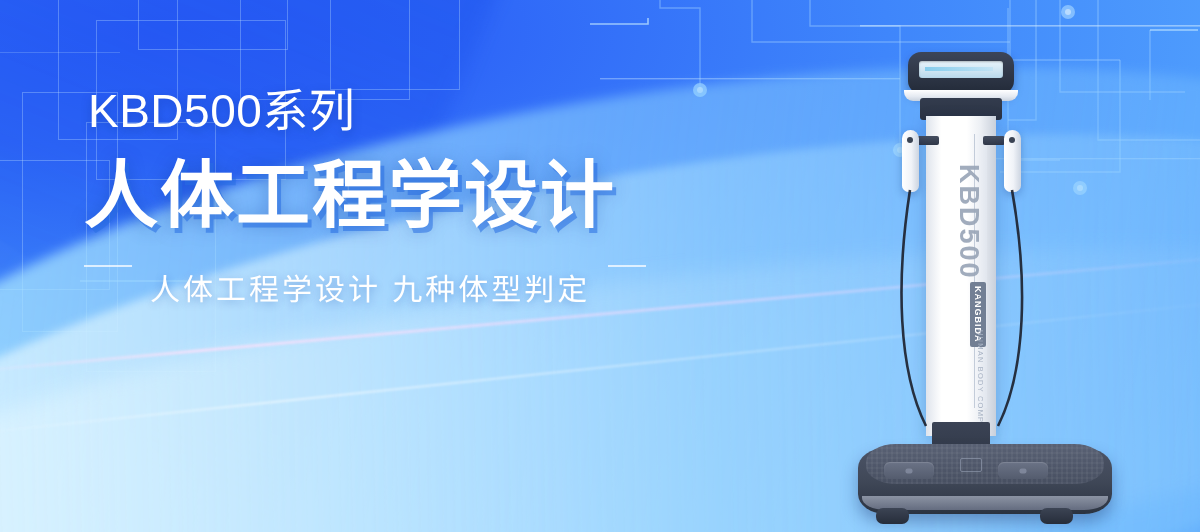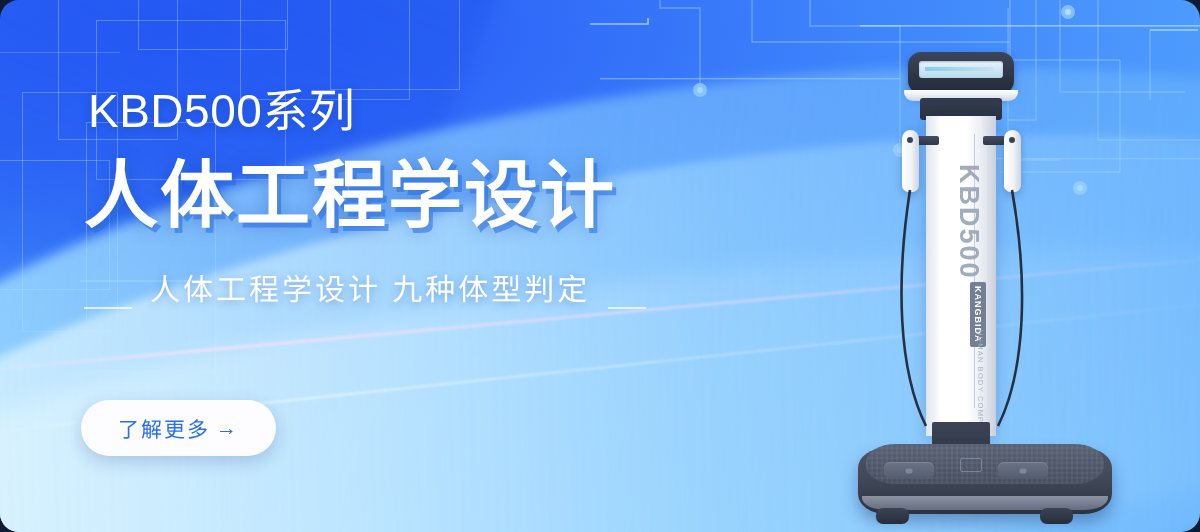--- a/index.html
+++ b/index.html
@@ -10,21 +10,20 @@
     -webkit-font-smoothing:antialiased;
   }
 
   .banner{
     position:relative;
     width:1200px;
     height:532px;
     overflow:hidden;
     background:
       radial-gradient(125% 105% at 14% 6%, #2a5df7 0%, #2f68f8 22%, #3f86fb 48%, #4e9cfd 70%, #55a6fd 100%);
-    border-radius: 19px;
   }
 
   
   .bg-layer{ position:absolute; inset:0; pointer-events:none; }
 
   
   .ribbons{ position:absolute; inset:0; overflow:hidden; }
   .ribbon{
     position:absolute;
     transform-origin:top left;
@@ -99,21 +98,21 @@
     white-space:nowrap;
   }
   .headline{
     position:absolute; top:135px; left:0;
     font-size:74px; font-weight:700; color:#ffffff;
     letter-spacing:2px; white-space:nowrap;
     text-shadow:4px 5px 0 rgba(40,110,225,.55), 0 2px 18px rgba(10,45,140,.35);
   }
   .sub{
     position:absolute; top:265px; left:0;
-    display:flex; align-items:flex-end; gap:18px;
+    display:flex; align-items:flex-start; gap:18px;
     white-space:nowrap;
   }
   .sub .dash{
     display:inline-block; width:48px; height:2px;
     background:rgba(255,255,255,.72);
   }
   .sub .dash.right{ width:38px; }
   .sub .sub-text{
     font-size:30px; color:#ffffff; letter-spacing:3px;
     text-shadow:0 2px 8px rgba(10,50,150,.3);
@@ -347,24 +346,20 @@
     <div class="kicker">KBD500系列</div>
 
     <h1 class="headline">人体工程学设计</h1>
 
     <div class="sub">
       <span class="dash"></span>
       <span class="sub-text">人体工程学设计  九种体型判定</span>
       <span class="dash right"></span>
     </div>
 
-    <div class="cta">
-      <span>了解更多</span>
-      <span class="arrow">→</span>
-    </div>
   </div>
 
   <div class="device">
     <div class="dev-shadow"></div>
 
     <div class="head">
       <div class="head-screen"></div>
     </div>
     <div class="head-rim"></div>
     <div class="neck"></div>

